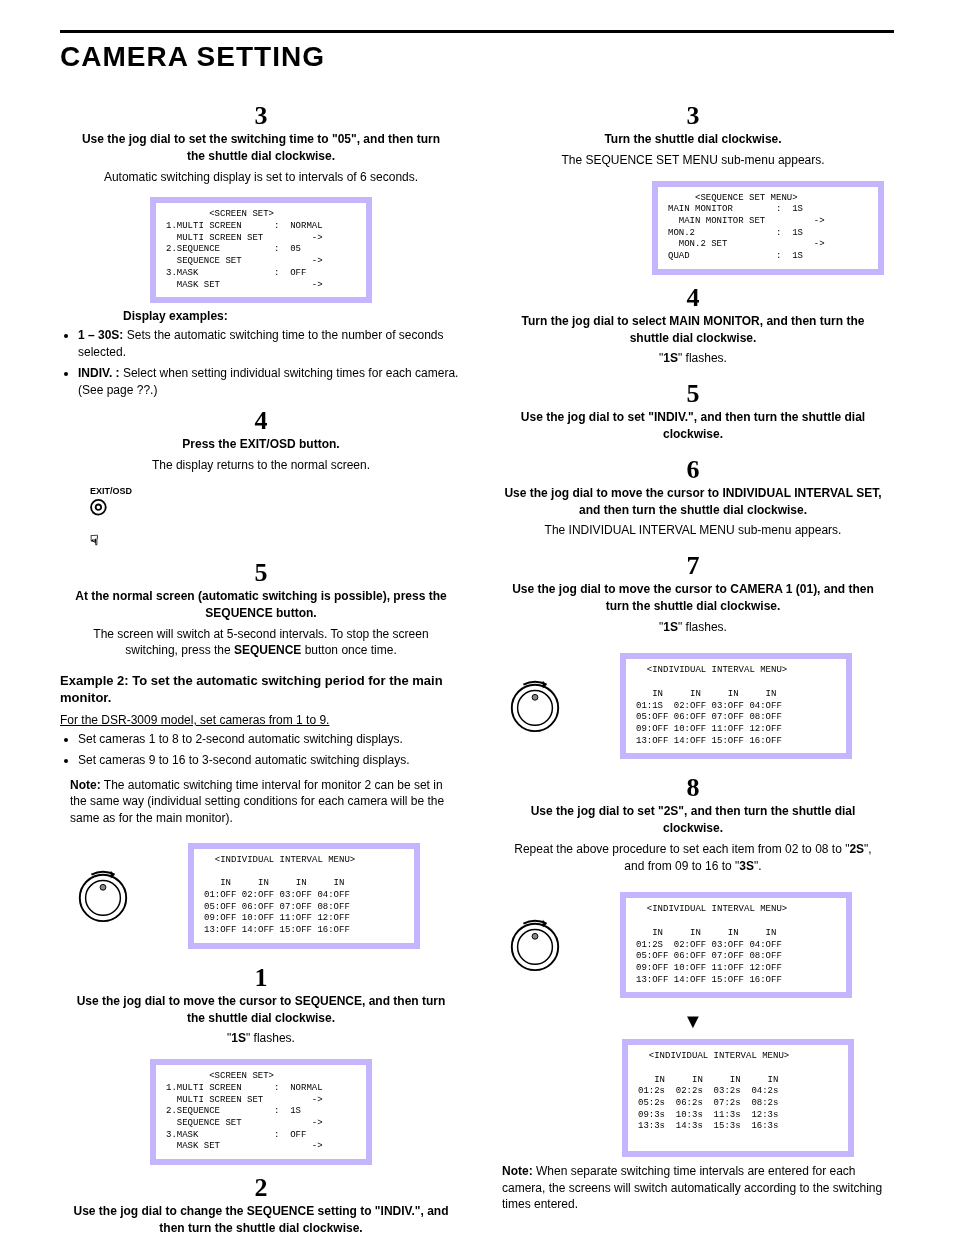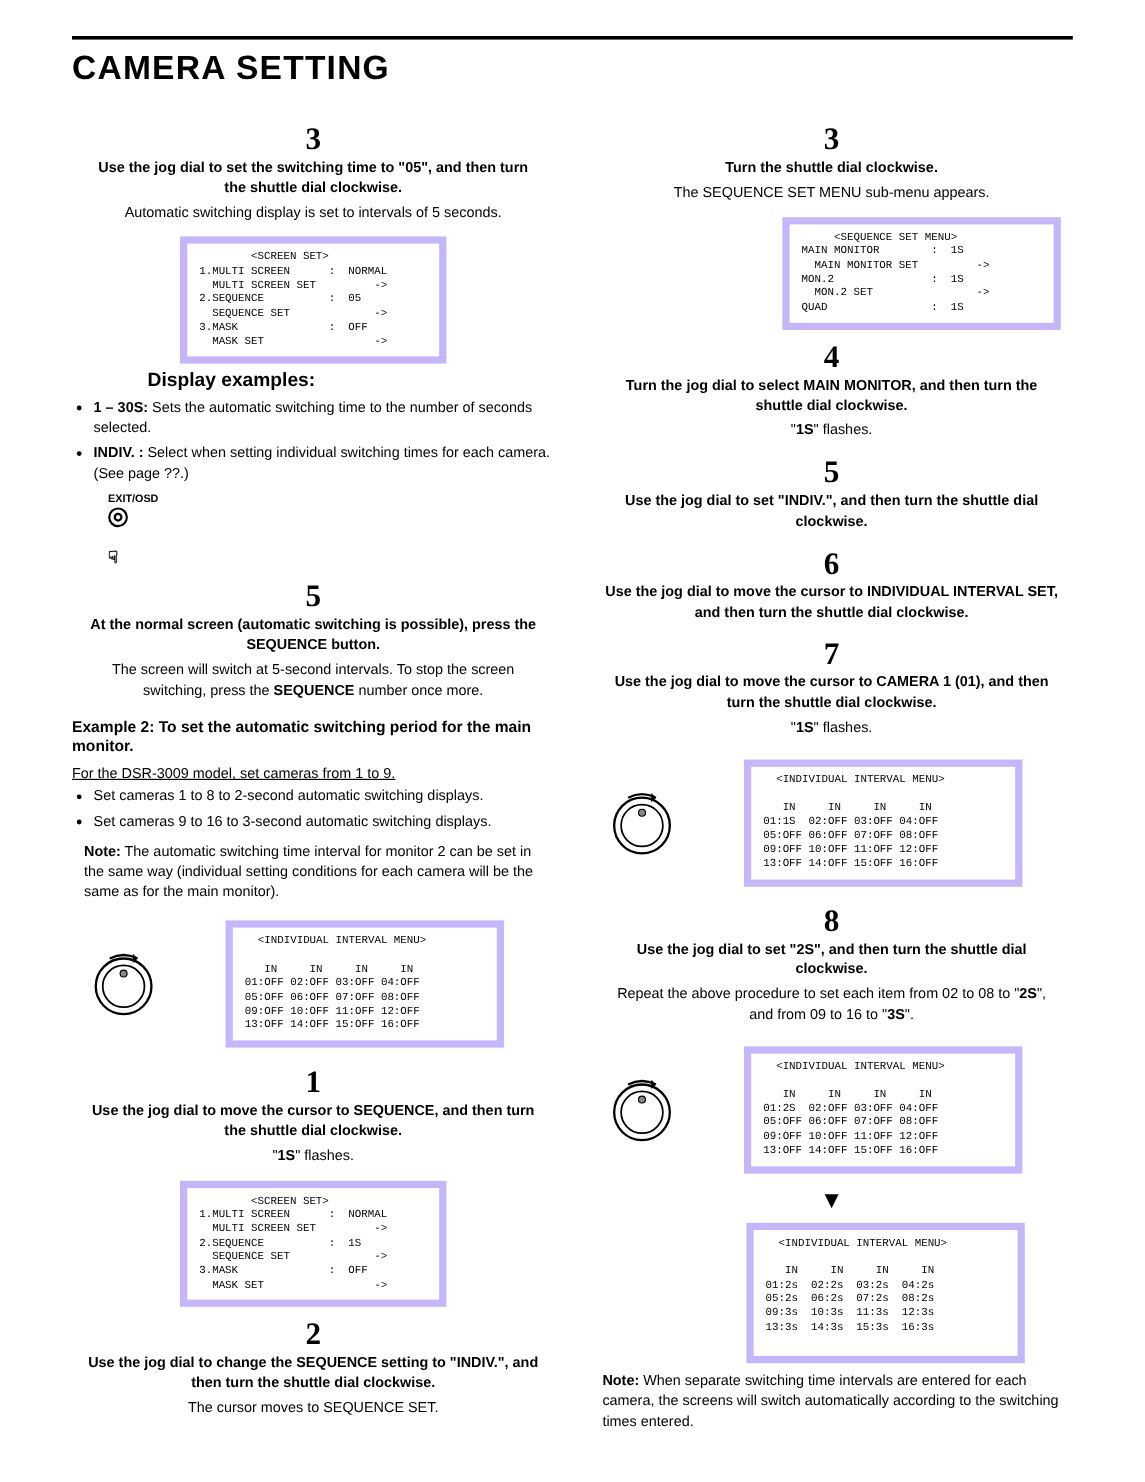--- a/index.html
+++ b/index.html
@@ -37,48 +37,55 @@
   <h1>CAMERA SETTING</h1>
 
   <div class="cols">
 
     <div class="col">
 
       <div class="step">
         <span class="stepnum">3</span>
         <span class="stepbody">
           <span class="head">Use the jog dial to set the switching time to "05", and then turn the shuttle dial clockwise.</span>
-          <div class="sub">Automatic switching display is set to intervals of 5 seconds.</div>
+          <div class="sub">Automatic switching display is set to intervals of 6 seconds.</div>
         </span>
       </div>
 
       <pre class="menu">        &lt;SCREEN SET&gt;
 1.MULTI SCREEN      :  NORMAL
   MULTI SCREEN SET         -&gt;
 2.SEQUENCE          :  05
   SEQUENCE SET             -&gt;
 3.MASK              :  OFF
   MASK SET                 -&gt;</pre>
 
-      <div class="indent" style="font-size:16px;font-weight:bold;padding-left:43px;">Display examples:</div>
+      <div class="indent" style="font-size:12px;font-weight:bold;padding-left:43px;">Display examples:</div>
       <ul class="bullets indent">
         <li><b>1 – 30S:</b><span> Sets the automatic switching time to the number of seconds selected.</span></li>
         <li><b>INDIV. :</b><span> Select when setting individual switching times for each camera. (See page ??.)</span></li>
       </ul>
 
+      <div class="step">
+        <span class="stepnum">4</span>
+        <span class="stepbody">
+          <span class="head">Press the EXIT/OSD button.</span>
+          <div class="sub">The display returns to the normal screen.</div>
+        </span>
+      </div>
       <div class="exit">
         <span>EXIT/OSD</span>
         <span class="icon">⌾<br><span style="font-size:14px;">☟</span></span>
       </div>
 
       <div class="step">
         <span class="stepnum">5</span>
         <span class="stepbody">
           <span class="head">At the normal screen (automatic switching is possible), press the SEQUENCE button.</span>
-          <div class="sub"><span>The screen will switch at 5-second intervals. To stop the screen switching, press the </span><b>SEQUENCE</b><span> number once more.</span></div>
+          <div class="sub"><span>The screen will switch at 5-second intervals. To stop the screen switching, press the </span><b>SEQUENCE</b><span> button once time.</span></div>
         </span>
       </div>
 
       <div class="subhead">Example 2: To set the automatic switching period for the main monitor.</div>
       <div style="font-size:12px;text-decoration:underline;">For the DSR-3009 model, set cameras from 1 to 9.</div>
       <ul class="bullets">
         <li>Set cameras 1 to 8 to 2-second automatic switching displays.</li>
         <li>Set cameras 9 to 16 to 3-second automatic switching displays.</li>
       </ul>
       <div class="note"><span class="nb">Note:</span> <span>The automatic switching time interval for monitor 2 can be set in the same way (individual setting conditions for each camera will be the same as for the main monitor).</span></div>
@@ -156,20 +163,21 @@
         <span class="stepnum">5</span>
         <span class="stepbody">
           <span class="head">Use the jog dial to set "INDIV.", and then turn the shuttle dial clockwise.</span>
         </span>
       </div>
 
       <div class="step">
         <span class="stepnum">6</span>
         <span class="stepbody">
           <span class="head">Use the jog dial to move the cursor to INDIVIDUAL INTERVAL SET, and then turn the shuttle dial clockwise.</span>
+          <div class="sub">The INDIVIDUAL INTERVAL MENU sub-menu appears.</div>
         </span>
       </div>
 
       <div class="step">
         <span class="stepnum">7</span>
         <span class="stepbody">
           <span class="head">Use the jog dial to move the cursor to CAMERA 1 (01), and then turn the shuttle dial clockwise.</span>
           <div class="sub"><span>"</span><b>1S</b><span>" flashes.</span></div>
         </span>
       </div>

